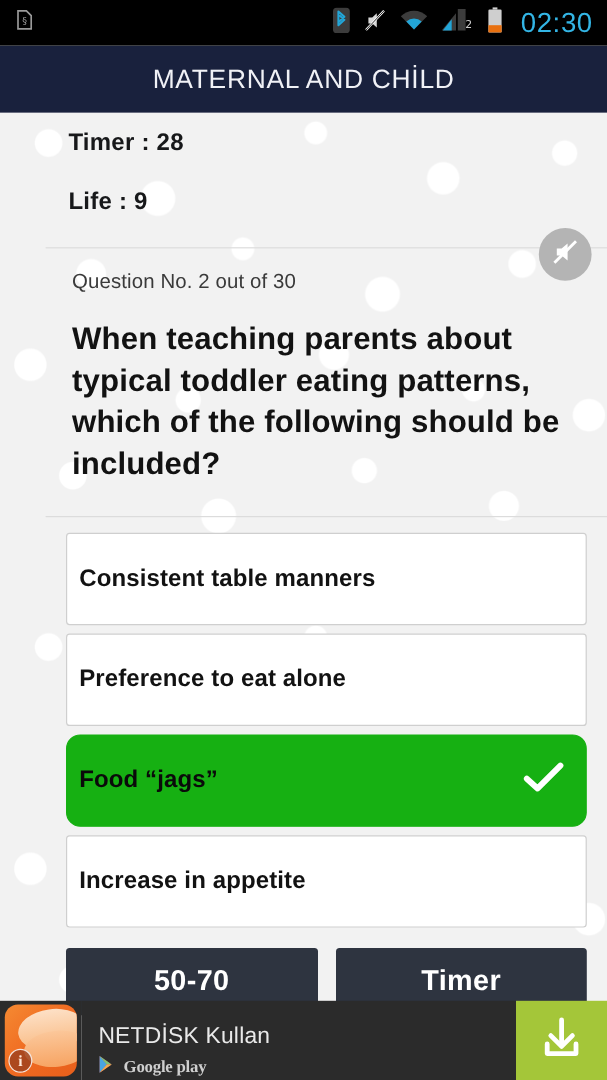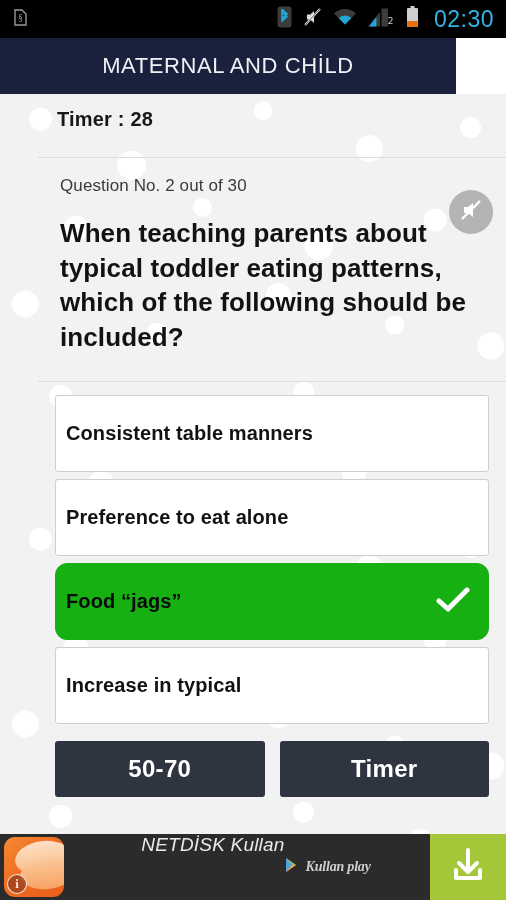--- a/index.html
+++ b/index.html
@@ -23,21 +23,21 @@
   #status-right{ display:flex; align-items:center; gap:11px; }
   .sb-icon{ display:block; }
   #status-clock{
     color:#33b5e5; font-size:23px; letter-spacing:.5px;
     font-family:"Liberation Sans", sans-serif;
     margin-left:4px; line-height:1;
   }
 
   
   #title-bar{
-    height:56px; width:456px;
+    height:56px; width:506px;
     background:#19213d;
     display:flex; align-items:center; justify-content:center;
   }
   #title-text{
     color:#f0f1f6; font-size:22px; letter-spacing:.6px;
   }
 
   
   #content{
     position:relative;
@@ -183,23 +183,22 @@
     position:absolute; left:3px; bottom:3px;
     width:20px; height:20px; border-radius:50%;
     background:rgba(150,60,30,.75);
     border:1.5px solid rgba(255,255,255,.85);
     color:#ffe7d8; font-size:13px; font-weight:bold;
     display:flex; align-items:center; justify-content:center;
     font-family:"Liberation Serif", serif;
   }
   #ad-body{
     flex:1; background:#2b2b2b;
-    display:flex; justify-content:center;
+    display:flex; flex-direction:column; justify-content:flex-end;
     padding-left:14px;
-    font-style:italic;
   }
   #ad-headline{
     color:#e9e9e9; font-size:19px; letter-spacing:.2px; margin-bottom:4px;
   }
   #ad-store{ display:flex; align-items:center; gap:6px; }
   #ad-store-label{
     color:#cfcfcf; font-size:14px; font-weight:bold; letter-spacing:-.2px;
     font-family:"Liberation Serif", serif;
   }
   #ad-cta{
@@ -261,20 +260,21 @@
 </div>
 
 <div id="title-bar">
   <span id="title-text">MATERNAL AND CHİLD</span>
 </div>
 
 <div id="content">
 
   <div id="stats-block">
     <div class="stat-line">Timer  : 28</div>
+    <div class="stat-line">Life : 9</div>
   </div>
 
   <div id="mute-button">
     <span>
       <svg width="28" height="28" viewBox="0 0 28 28">
         <path d="M7 11h4l5-4v14l-5-4H7z" fill="#ffffff"></path>
         <line x1="5" y1="23" x2="23" y2="5" stroke="#ffffff" stroke-width="2.4"></line>
       </svg>
     </span>
   </div>
@@ -303,21 +303,21 @@
     <div class="option selected">
       <span class="option-label">Food “jags”</span>
       <span class="check-icon">
         <svg width="34" height="28" viewBox="0 0 34 28">
           <path d="M3 15 L12 23 L31 4" fill="none" stroke="#ffffff" stroke-width="5" stroke-linecap="round" stroke-linejoin="round"></path>
         </svg>
       </span>
     </div>
 
     <div class="option">
-      <span class="option-label">Increase in typical</span>
+      <span class="option-label">Increase in appetite</span>
 
     </div>
 
   </div>
 
   <div id="lifelines">
     <button class="lifeline-btn">50-70</button>
     <button class="lifeline-btn">Timer</button>
   </div>
 
@@ -334,21 +334,21 @@
       <div id="ad-store">
         <span>
           <svg width="15" height="16" viewBox="0 0 15 16">
             <path d="M1 1 L11 8 L1 15 Z" fill="#d9534f"></path>
             <path d="M1 1 L11 8 L1 15 Z" fill="none"></path>
             <path d="M1 1 L7 8 L1 15 Z" fill="#4aa5e0"></path>
             <path d="M1 1 L11 8 L7 8 Z" fill="#7cc576"></path>
             <path d="M1 15 L11 8 L7 8 Z" fill="#f0ad4e"></path>
           </svg>
         </span>
-        <span id="ad-store-label">Kullan play</span>
+        <span id="ad-store-label">Google play</span>
       </div>
     </div>
     <div id="ad-cta">
       <span>
         <svg width="40" height="40" viewBox="0 0 40 40">
           <path d="M20 5 V24" stroke="#ffffff" stroke-width="4" stroke-linecap="round" fill="none"></path>
           <path d="M11 18 L20 27 L29 18" stroke="#ffffff" stroke-width="4" stroke-linecap="round" stroke-linejoin="round" fill="none"></path>
           <path d="M8 25 V33 H32 V25" stroke="#ffffff" stroke-width="4" stroke-linecap="round" stroke-linejoin="round" fill="none"></path>
         </svg>
       </span>

